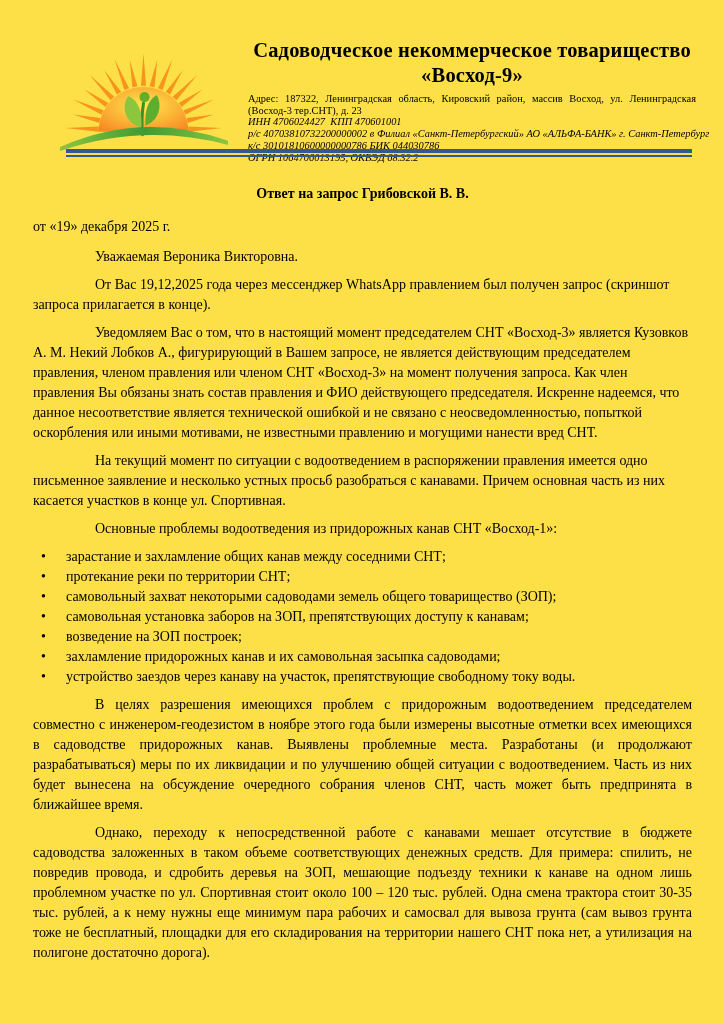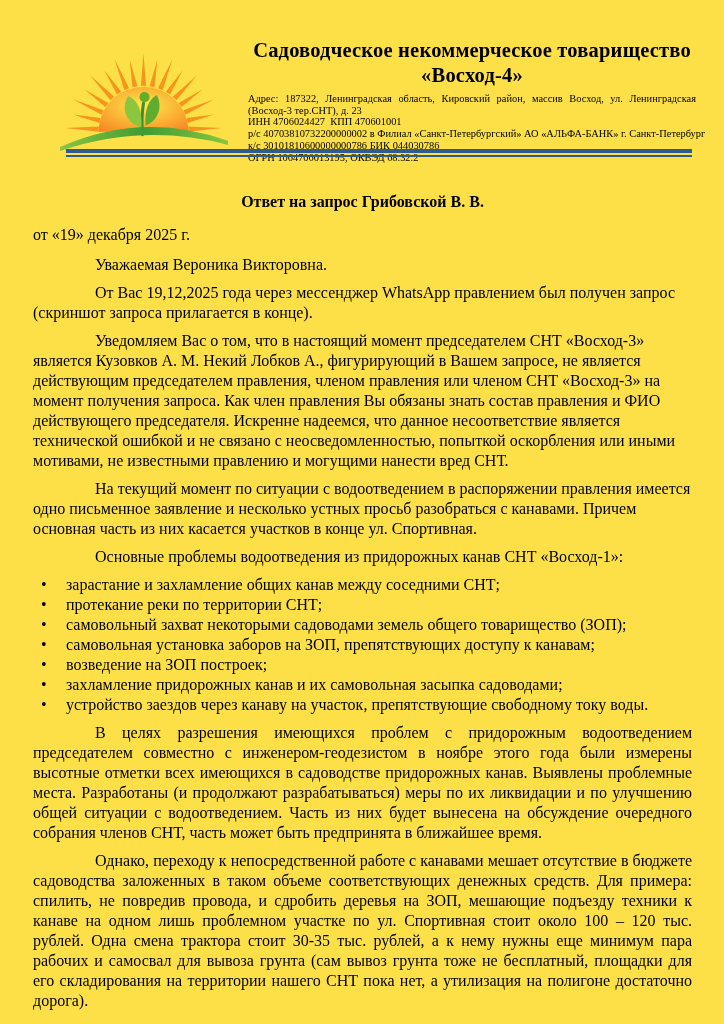--- a/index.html
+++ b/index.html
@@ -6,26 +6,26 @@
   .page{
     position:relative;width:724px;height:1024px;background:#fde047;
     overflow:hidden;font-family:"Liberation Serif",serif;color:#000;
   }
   
   .logo{position:absolute;left:60px;top:32px;width:168px;height:122px;}
   .header-right{position:absolute;left:248px;top:38px;width:448px;}
   .org-title{font-weight:bold;font-size:20.5px;line-height:25px;text-align:center;letter-spacing:.2px;}
   .address{margin-top:5px;font-size:10.4px;line-height:11.7px;}
   .address p{margin:0;text-align:justify;}
-  .address div{white-space:nowrap;}
+  .address div{white-space:nowrap;font-style:italic;}
   .divider{position:absolute;left:66px;top:149px;width:626px;height:2px;
     border-top:4px solid #2e5c8e;border-bottom:2px solid #2e5c8e;}
   
-  .letter{position:absolute;left:33px;top:192px;width:659px;
-    font-size:16px;line-height:20px;}
+  .letter{position:absolute;left:33px;top:184px;width:659px;
+    font-size:14px;line-height:20px;}
   .letter p{margin:0 0 8px 0;}
   .subject{font-weight:bold;text-align:center;margin-bottom:13px !important;}
   .dateline{text-align:left;margin-bottom:10px !important;}
   .indent{text-indent:62px;}
   .justify{text-align:justify;}
   ul.problems{list-style:none;margin:0 0 8px 0;padding:0 0 0 33px;}
   ul.problems li{position:relative;line-height:20px;}
   ul.problems li::before{content:"\2022";position:absolute;left:-25px;top:0;}
 </style>
 </head>
@@ -69,21 +69,21 @@
       <path d="M 38,97 A 44,44 0 0 1 126,97 Z" fill="url(#gSun)"></path>
       <path d="M 81,100 C 80,88 80.5,78 82,69" stroke="#3E8F27" stroke-width="3" fill="none" stroke-linecap="round"></path>
       <circle cx="83" cy="63" r="5" fill="#64AD27"></circle>
       <path d="M 80,93 C 65,89 59,74 67,62 C 77,66 81,78 80,93 Z" fill="#8CC63F"></path>
       <path d="M 84,91 C 97,86 101,72 95,61 C 86,66 83,77 84,91 Z" fill="#5FAD2F"></path>
       <path d="M 0,112 Q 82,76 165,106 L 165,110 Q 82,88 0,116 Z" fill="url(#gHill)"></path>
     </svg>
 
     <div class="header-right">
       <div class="org-title">Садоводческое некоммерческое товарищество</div>
-      <div class="org-title">«Восход-4»</div>
+      <div class="org-title">«Восход-9»</div>
       <div class="address">
         <p>Адрес: 187322, Ленинградская область, Кировский район, массив Восход, ул. Ленинградская (Восход-3 тер.СНТ), д. 23</p>
         <div>ИНН 4706024427 &nbsp;КПП 470601001</div>
         <div>р/с 40703810732200000002 в Филиал «Санкт-Петербургский» АО «АЛЬФА-БАНК» г. Санкт-Петербург</div>
         <div>к/с 30101810600000000786 БИК 044030786</div>
         <div>ОГРН 1064706013195, ОКВЭД 68.32.2</div>
       </div>
     </div>
 
     <div class="divider"></div>

